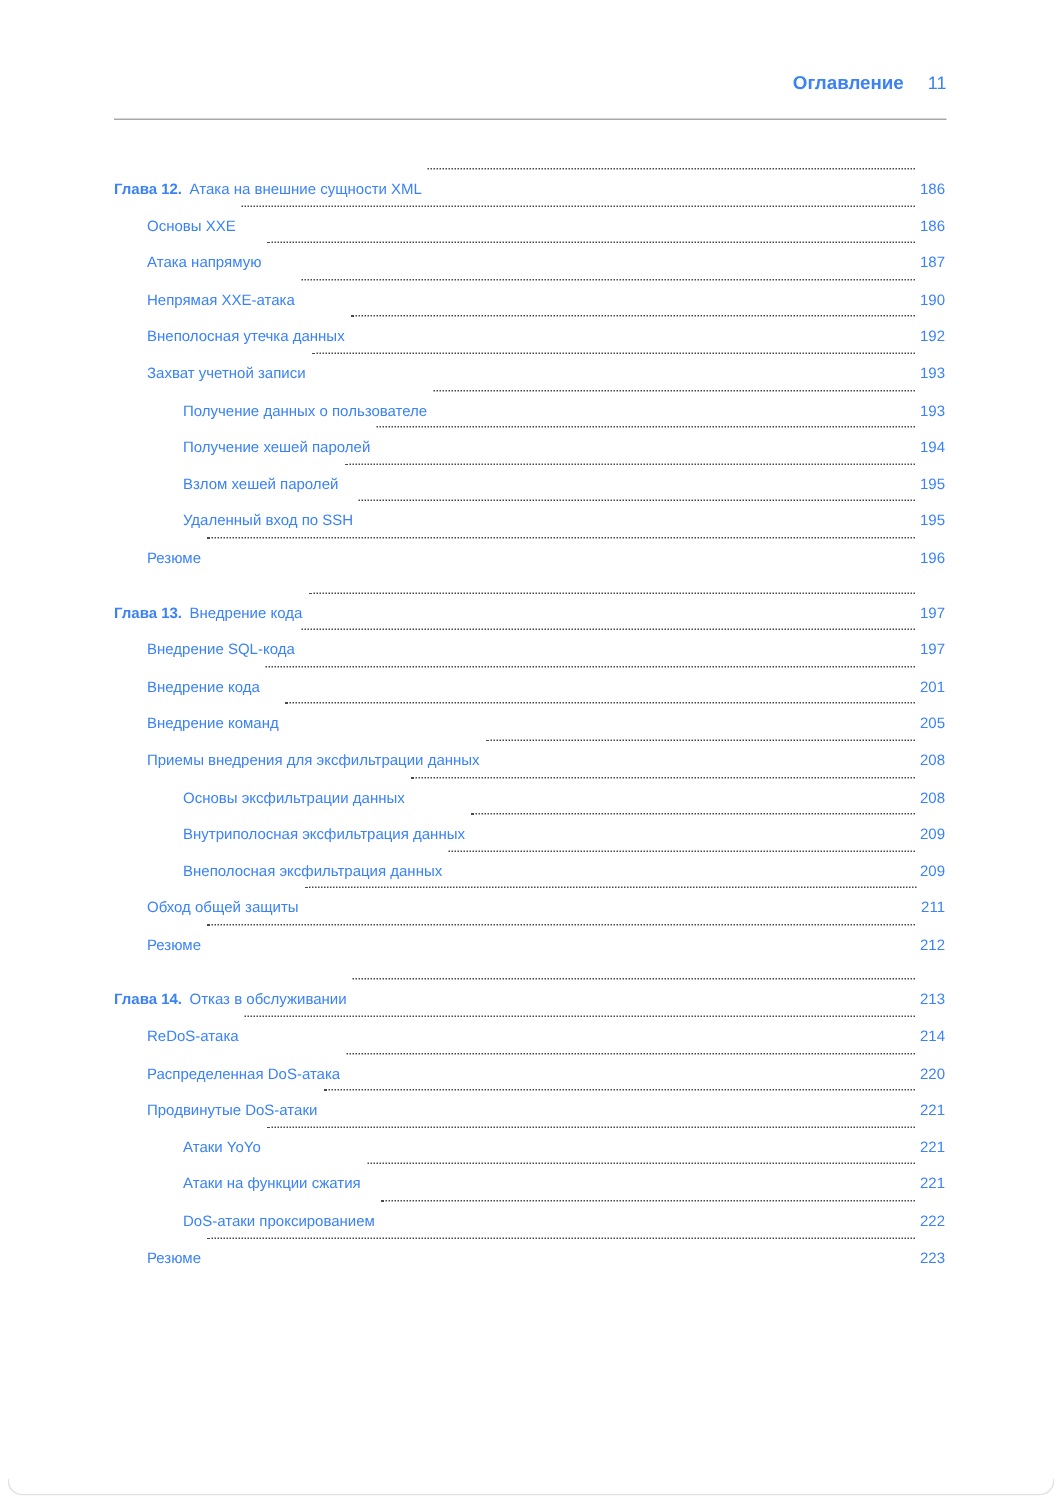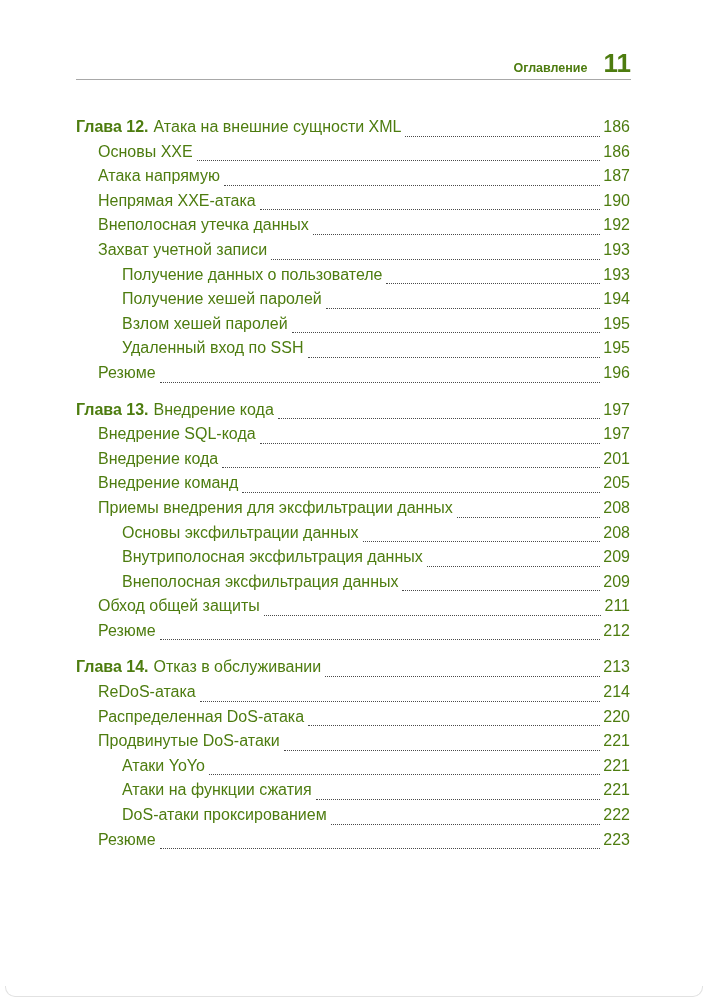--- a/index.html
+++ b/index.html
@@ -6,59 +6,59 @@
     margin: 0;
     padding: 0;
     background: #ffffff;
   }
   .page {
     position: relative;
     width: 708px;
     height: 1000px;
     background: #ffffff;
     font-family: "Liberation Sans", sans-serif;
-    color: #4d7c0f;
+    color: #3b82f6;
     overflow: hidden;
   }
   .running-head {
     position: absolute;
     top: 48px;
     left: 76px;
     right: 77px;
     display: flex;
     justify-content: flex-end;
     align-items: baseline;
     gap: 16px;
   }
   .running-head .label {
     font-size: 12.5px;
     font-weight: bold;
   }
   .running-head .pagenum {
-    font-size: 26px;
-    font-weight: bold;
+    font-size: 12px;
+    font-weight: normal;
   }
   .head-rule {
     position: absolute;
     top: 79px;
     left: 76px;
     right: 77px;
     border-top: 1px solid #a8a8a8;
     height: 0;
   }
   .toc {
     position: absolute;
     top: 103px;
     left: 76px;
     right: 78px;
   }
   .row {
     display: flex;
-    align-items: flex-end;
-    font-size: 16px;
+    align-items: flex-start;
+    font-size: 10px;
     line-height: 24.6px;
     white-space: nowrap;
   }
   .row.level-0 { margin-top: 12px; }
   .row.level-1 { padding-left: 22px; }
   .row.level-2 { padding-left: 46px; }
   .prefix {
     font-weight: bold;
     margin-right: 5px;
   }

